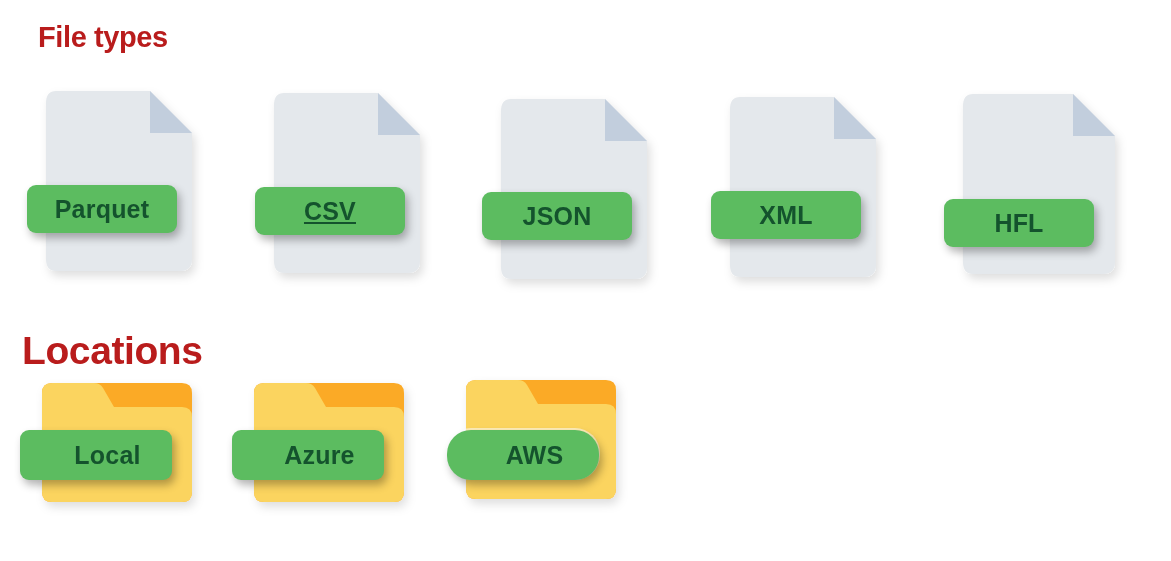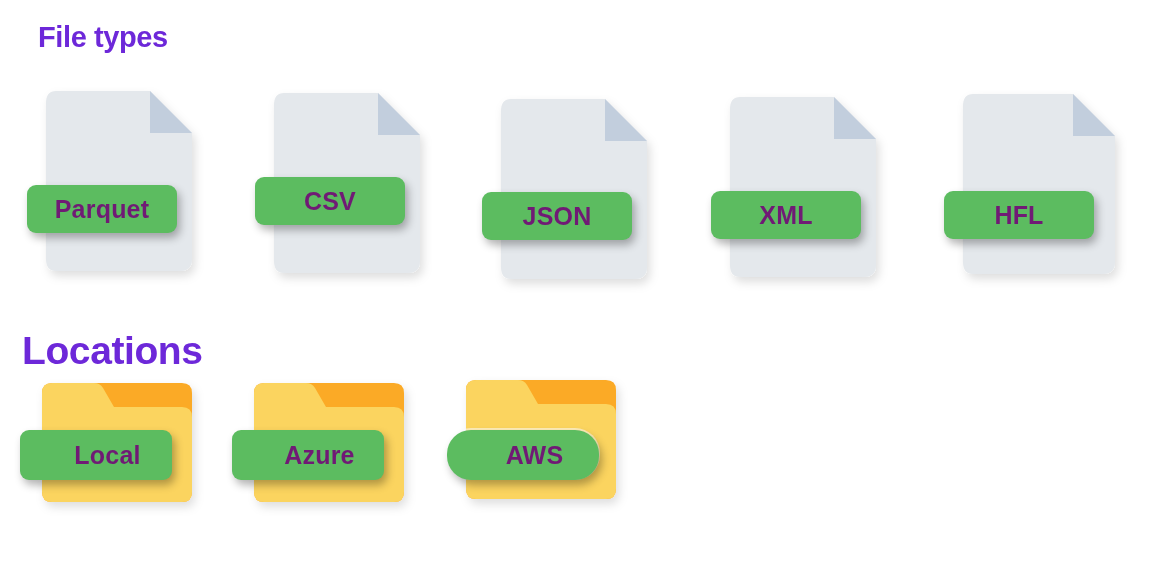--- a/index.html
+++ b/index.html
@@ -23,21 +23,21 @@
     top: 0;
     width: 1171px;
     height: 561px;
   }
 
   
   .section-heading {
     position: absolute;
     font-family: "Liberation Sans", sans-serif;
     font-weight: bold;
-    color: #6d28d9;
+    color: #b91c1c;
     letter-spacing: -0.4px;
     white-space: nowrap;
   }
   .heading-filetypes {
     left: 38px;
     top: 21px;
     font-size: 29px;
   }
   .heading-locations {
     left: 22px;
@@ -71,21 +71,21 @@
     display: block;
     overflow: visible;
   }
 
   
   .badge {
     position: absolute;
     box-sizing: border-box;
     background: #5cbc60;
     border-radius: 9px;
-    color: #701a75;
+    color: #14532d;
     font-family: "Liberation Sans", sans-serif;
     font-weight: bold;
     display: flex;
     align-items: center;
     justify-content: center;
     box-shadow: 3px 5px 9px rgba(0,0,0,0.30);
     white-space: nowrap;
     user-select: none;
   }
   .badge-file {
@@ -135,21 +135,21 @@
       <svg width="146" height="180" viewBox="0 0 146 180" xmlns="http://www.w3.org/2000/svg">
         <defs>
           <filter id="fshadow2" x="-25%" y="-25%" width="160%" height="160%">
             <feDropShadow dx="3" dy="5" stdDeviation="5" flood-color="#000000" flood-opacity="0.13"></feDropShadow>
           </filter>
         </defs>
         <path d="M10 0 H104 L146 42 V168 Q146 180 134 180 H10 Q0 180 0 168 V12 Q0 0 10 0 Z" fill="#e4e8ec" filter="url(#fshadow2)"></path>
         <path d="M104 0 L146 42 H104 Z" fill="#c2cedd"></path>
       </svg>
     </div>
-    <div class="badge badge-file" style="left:-19px; top:84px;">
+    <div class="badge badge-file" style="left:-19px; top:94px;text-decoration:underline;">
       <span>CSV</span>
     </div>
   </div>
 
   <div class="icon-item" style="left:501px; top:99px;">
     <div class="file-icon">
       <svg width="146" height="180" viewBox="0 0 146 180" xmlns="http://www.w3.org/2000/svg">
         <defs>
           <filter id="fshadow3" x="-25%" y="-25%" width="160%" height="160%">
             <feDropShadow dx="3" dy="5" stdDeviation="5" flood-color="#000000" flood-opacity="0.13"></feDropShadow>
@@ -186,21 +186,21 @@
       <svg width="152" height="180" viewBox="0 0 152 180" xmlns="http://www.w3.org/2000/svg">
         <defs>
           <filter id="fshadow5" x="-25%" y="-25%" width="160%" height="160%">
             <feDropShadow dx="3" dy="5" stdDeviation="5" flood-color="#000000" flood-opacity="0.13"></feDropShadow>
           </filter>
         </defs>
         <path d="M10 0 H110 L152 42 V168 Q152 180 140 180 H10 Q0 180 0 168 V12 Q0 0 10 0 Z" fill="#e4e8ec" filter="url(#fshadow5)"></path>
         <path d="M110 0 L152 42 H110 Z" fill="#c2cedd"></path>
       </svg>
     </div>
-    <div class="badge badge-file" style="left:-19px; top:97px;">
+    <div class="badge badge-file" style="left:-19px; top:105px;">
       <span>HFL</span>
     </div>
   </div>
 
   <div class="section-heading heading-locations">Locations</div>
 
   <div class="icon-item" style="left:42px; top:383px;">
     <div class="folder-icon">
       <svg width="150" height="119" viewBox="0 0 150 119" xmlns="http://www.w3.org/2000/svg">
         <defs>

